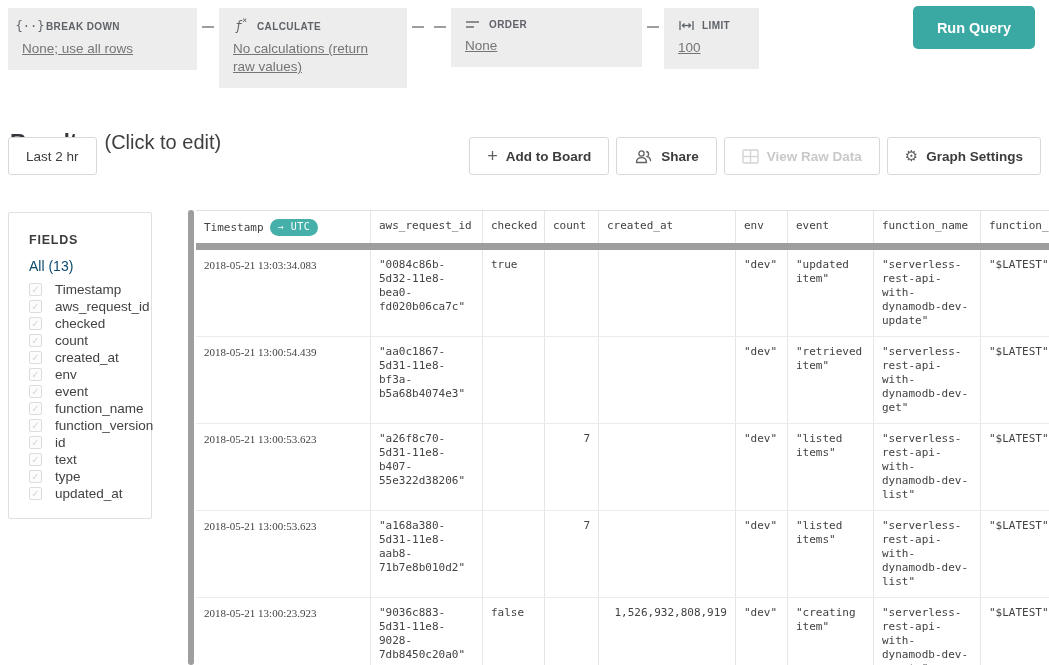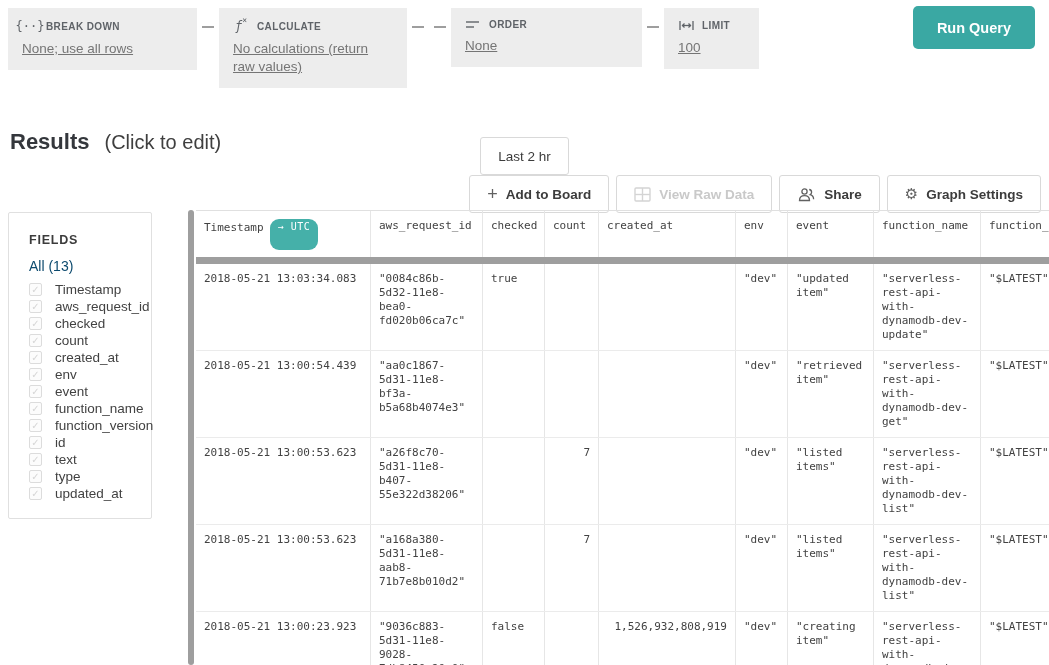--- a/index.html
+++ b/index.html
@@ -26,21 +26,21 @@
     background:#3aa8a3; color:#fff; font-family:"Liberation Sans",sans-serif;
     font-size:14.5px; font-weight:700; cursor:pointer; flex:none;
   }
 
   
   .results-line { position:absolute; left:10px; top:93px; display:flex; align-items:baseline; cursor:pointer; }
   .results-title { font-size:22px; font-weight:700; color:#34373c;margin-top:36px; }
   .results-sub { font-size:20px; font-weight:400; color:#3f3f3f; margin-left:15px; }
 
   
-  .toolbar { position:absolute; left:8px; right:8px; top:137px; display:flex; align-items:center;flex-direction:column; }
+  .toolbar { position:absolute; left:8px; right:8px; top:137px; display:flex; align-items:center; }
   .tbtn {
     display:inline-flex; align-items:center; gap:8px;
     height:38px; padding:0 17px; background:#fff;
     border:1px solid #d9d9d9; border-radius:3px;
     font-family:"Liberation Sans",sans-serif; font-size:13.5px; color:#3c3c3c; cursor:pointer;
   }
   .tbtn + .tbtn { margin-left:7px; }
   .tbtn.bold { font-weight:700; }
   .tbtn.disabled { color:#c9c9c9; cursor:default; }
   .tbtn .bicon { display:inline-flex; color:#616161; }
@@ -70,25 +70,25 @@
   .tablewrap {
     position:absolute; left:196px; top:210px; width:853px; height:455px; overflow:hidden;
     border-top:1px solid #e0e0e0; font-family:"DejaVu Sans Mono", monospace; font-size:11px; color:#424242;
   }
   .tgrid { width:915px; }
   .trow, .thead { display:grid; grid-template-columns:175px 112px 62px 54px 137px 52px 86px 107px 130px; }
   .thead .cell { padding:8px 8px 7px; white-space:nowrap; overflow:hidden; }
   .cell { padding:8px 8px; border-right:1px solid #e6e6e6; line-height:14px;
           overflow-wrap:break-word; word-break:normal; }
   .trow { min-height:86px; border-bottom:1px solid #ebebeb; }
-  .trow .cell.c0 { white-space:nowrap; }
+  .trow .cell.c0 { white-space:nowrap;font-family:Liberation Serif, serif; }
   .cell.num { text-align:right; }
   .hscroll { height:7px; background:#9e9e9e; width:853px; }
   .badge {
-    display:inline-block; margin-left:6px; padding:1px 8px 16px; border-radius:9px;
+    display:inline-block; margin-left:6px; padding:1px 8px 2px; border-radius:9px;
     background:#45b0a9; color:#fff; font-size:10px; letter-spacing:.5px; vertical-align:1px;text-align:center;
   }
 </style>
 </head>
 <body>
 
 <div class="page">
 
   <div class="topbar">
 
@@ -160,39 +160,39 @@
   <div class="toolbar">
     <button class="tbtn">
       <span>Last 2 hr</span>
     </button>
 
     <div class="toolbar-right">
       <button class="tbtn bold">
         <span class="bicon plus-glyph">+</span>
         <span>Add to Board</span>
       </button>
+      <button class="tbtn bold">
+        <span class="bicon">
+          <svg width="19" height="15" viewBox="0 0 19 15" fill="none" stroke="#616161" stroke-width="1.3">
+            <circle cx="7.5" cy="4.5" r="2.6"></circle>
+            <path d="M2.5 13.5 C2.5 10.4 4.7 8.6 7.5 8.6 C10.3 8.6 12.5 10.4 12.5 13.5 Z"></path>
+            <path d="M12.2 2.5 C13.6 2.7 14.6 3.8 14.6 5.2 C14.6 6.3 14 7.2 13.1 7.7 C15.3 8.3 16.6 9.9 16.6 12.2"></path>
+          </svg>
+        </span>
+        <span>Share</span>
+      </button>
       <button class="tbtn bold disabled">
         <span class="bicon">
           <svg width="17" height="15" viewBox="0 0 17 15" fill="none" stroke="#d4d4d4" stroke-width="1.4">
             <rect x="1" y="1" width="15" height="13" rx="1"></rect>
             <line x1="8.5" y1="1" x2="8.5" y2="14"></line>
               <line x1="1" y1="7.5" x2="16" y2="7.5"></line>
           </svg>
         </span>
         <span>View Raw Data</span>
-      </button>
-      <button class="tbtn bold">
-        <span class="bicon">
-          <svg width="19" height="15" viewBox="0 0 19 15" fill="none" stroke="#616161" stroke-width="1.3">
-            <circle cx="7.5" cy="4.5" r="2.6"></circle>
-            <path d="M2.5 13.5 C2.5 10.4 4.7 8.6 7.5 8.6 C10.3 8.6 12.5 10.4 12.5 13.5 Z"></path>
-            <path d="M12.2 2.5 C13.6 2.7 14.6 3.8 14.6 5.2 C14.6 6.3 14 7.2 13.1 7.7 C15.3 8.3 16.6 9.9 16.6 12.2"></path>
-          </svg>
-        </span>
-        <span>Share</span>
       </button>
       <button class="tbtn bold">
         <span class="bicon gear-glyph">⚙</span>
         <span>Graph Settings</span>
       </button>
     </div>
   </div>
 
   <div class="fields-panel">
     <div class="fields-title">FIELDS</div>

